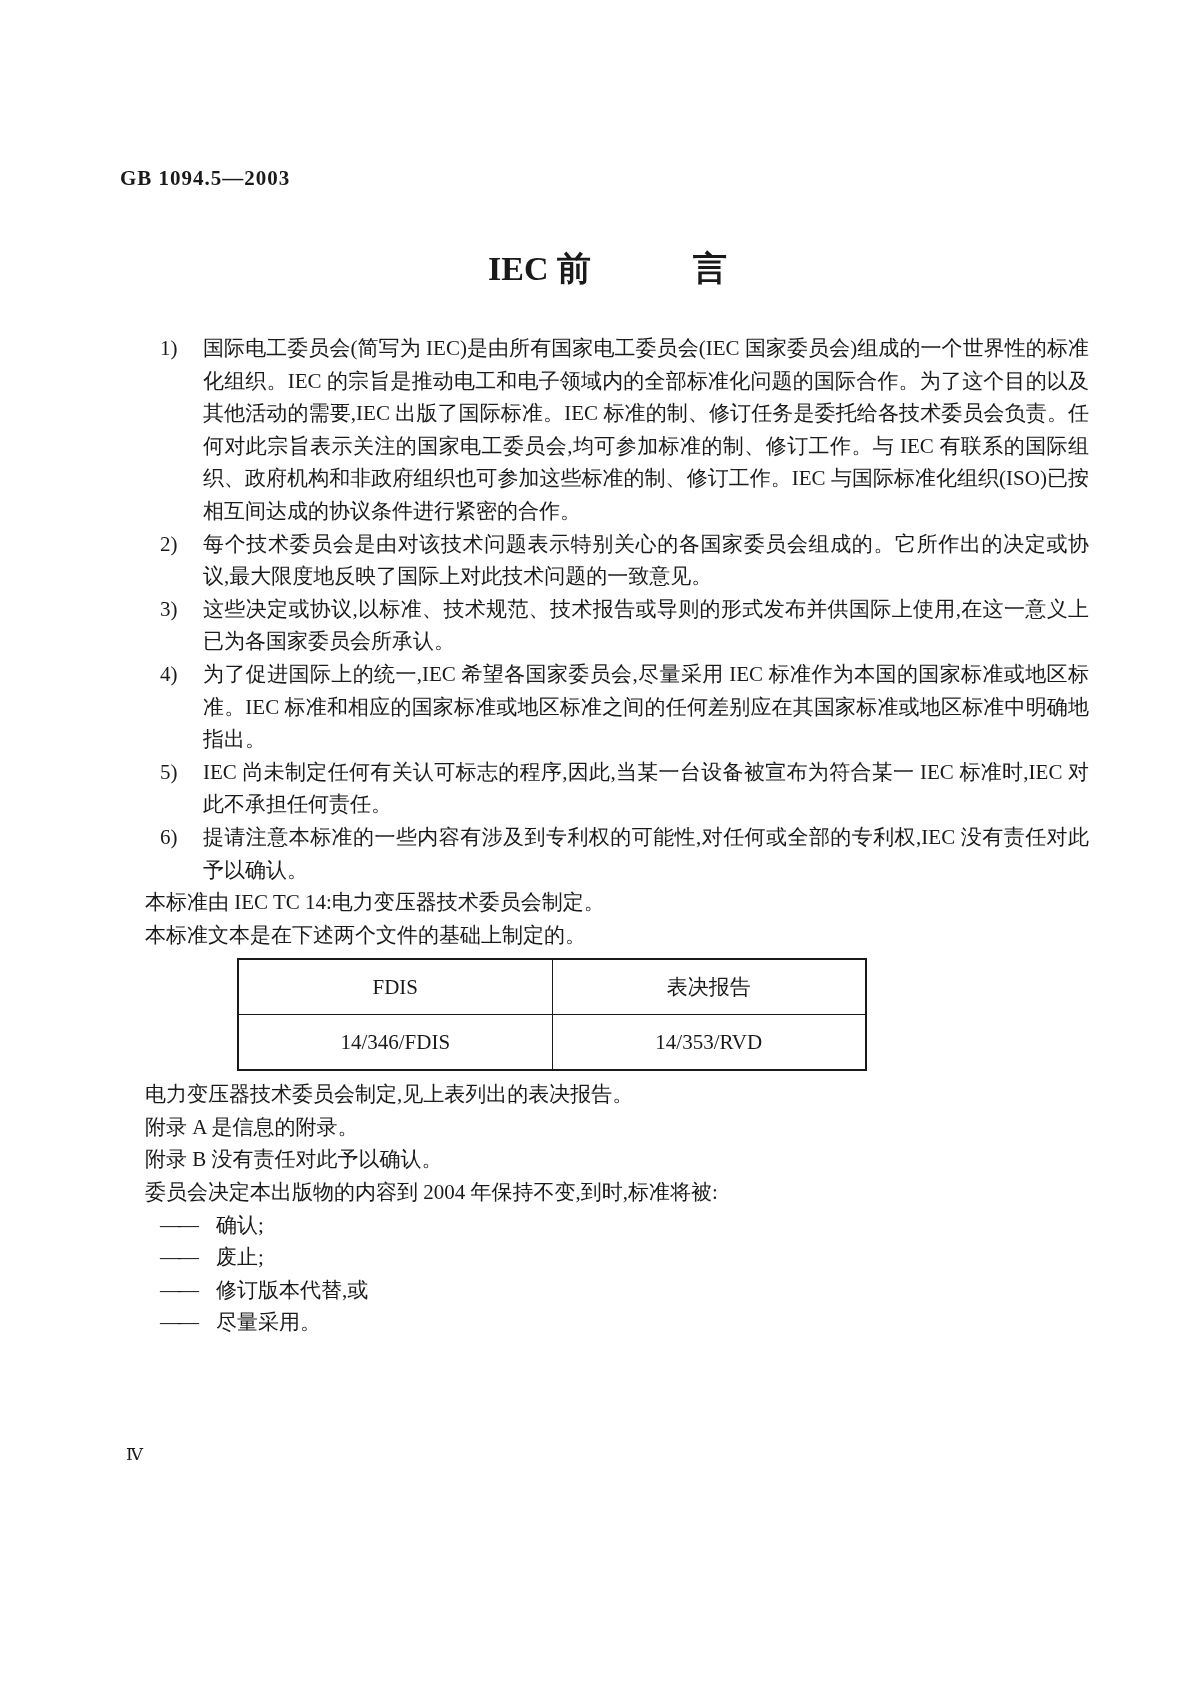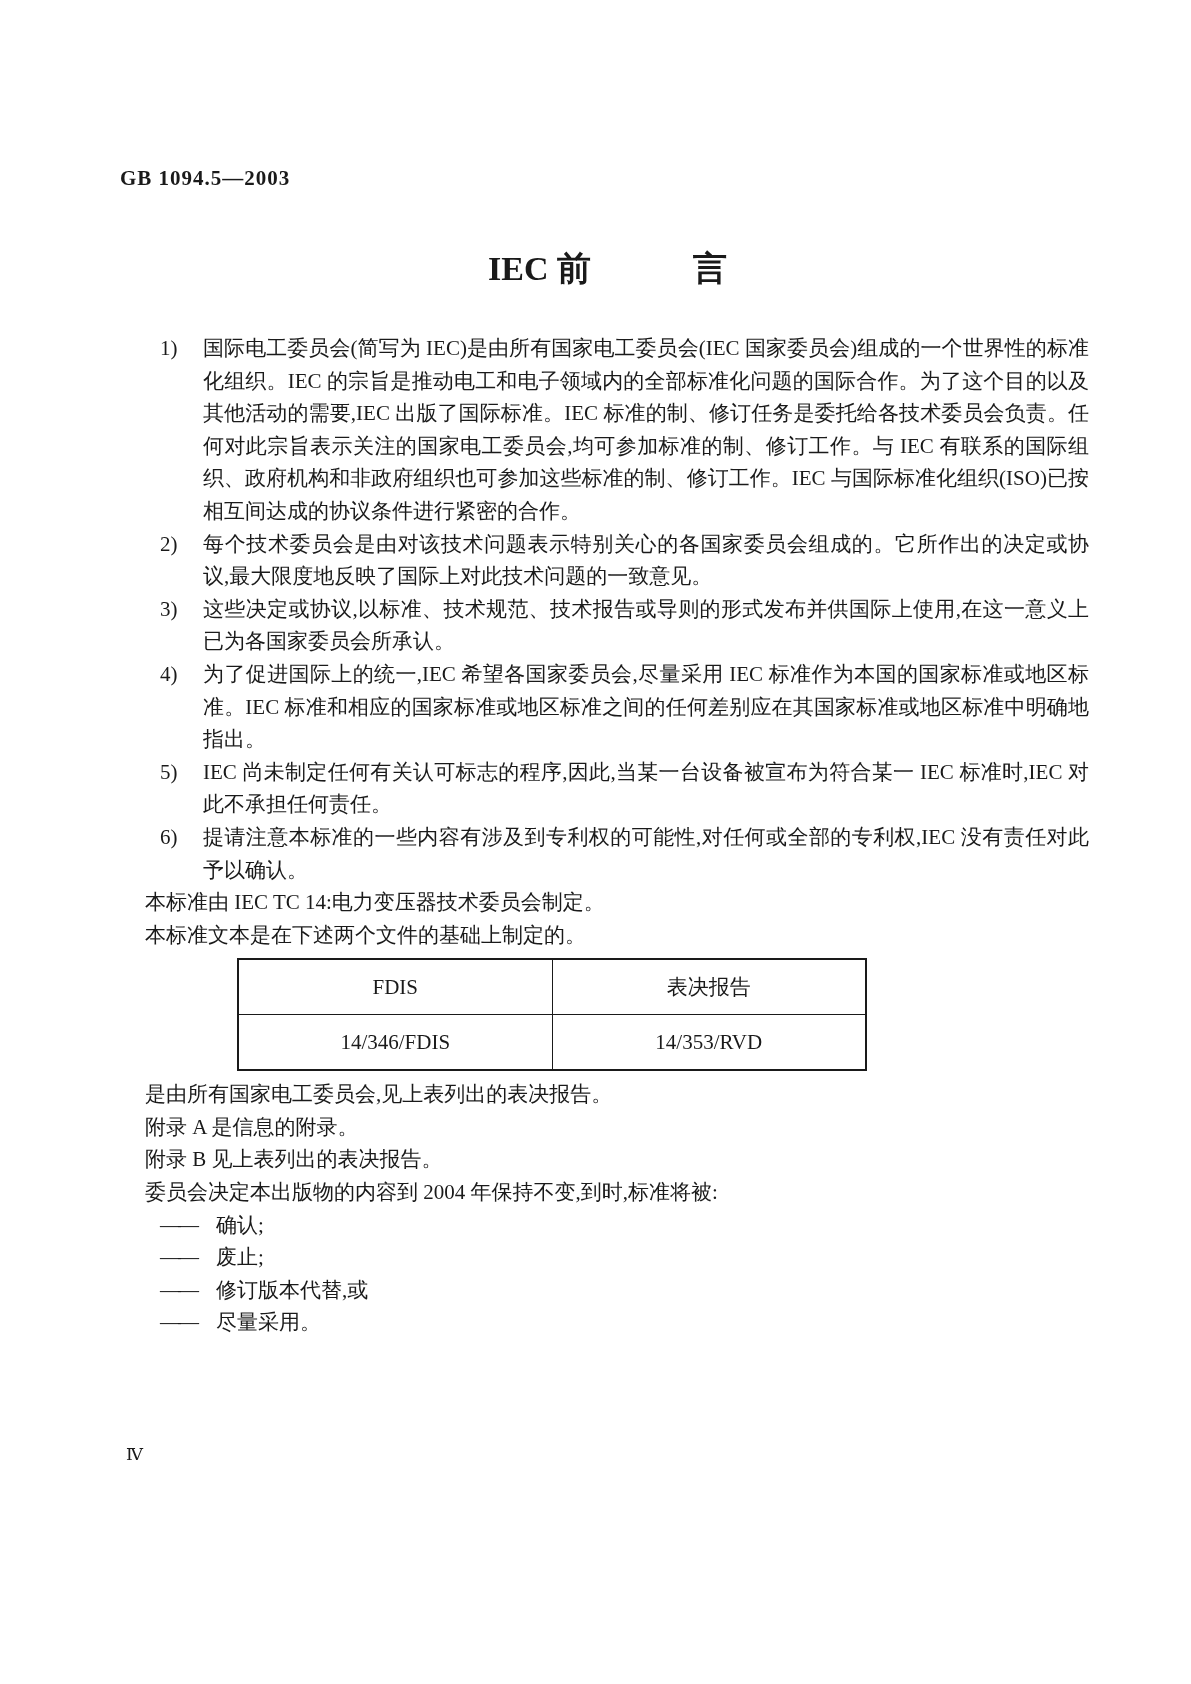--- a/index.html
+++ b/index.html
@@ -114,23 +114,23 @@
       <th class="col-fdis">FDIS</th>
       <th>表决报告</th>
     </tr>
     <tr>
       <td>14/346/FDIS</td>
       <td>14/353/RVD</td>
     </tr>
   </tbody>
     </table>
 
-  <p class="para">是由所有国家电工委员会,见上表列出的表决报告。</p>
+  <p class="para">电力变压器技术委员会制定,见上表列出的表决报告。</p>
   <p class="para">附录 A 是信息的附录。</p>
-  <p class="para">附录 B 见上表列出的表决报告。</p>
+  <p class="para">附录 B 没有责任对此予以确认。</p>
   <p class="para">委员会决定本出版物的内容到 2004 年保持不变,到时,标准将被:</p>
 
   <div class="dash-item">
     <span class="dash">——</span>
     <span>确认;</span>
   </div>
   <div class="dash-item">
     <span class="dash">——</span>
     <span>废止;</span>
   </div>

